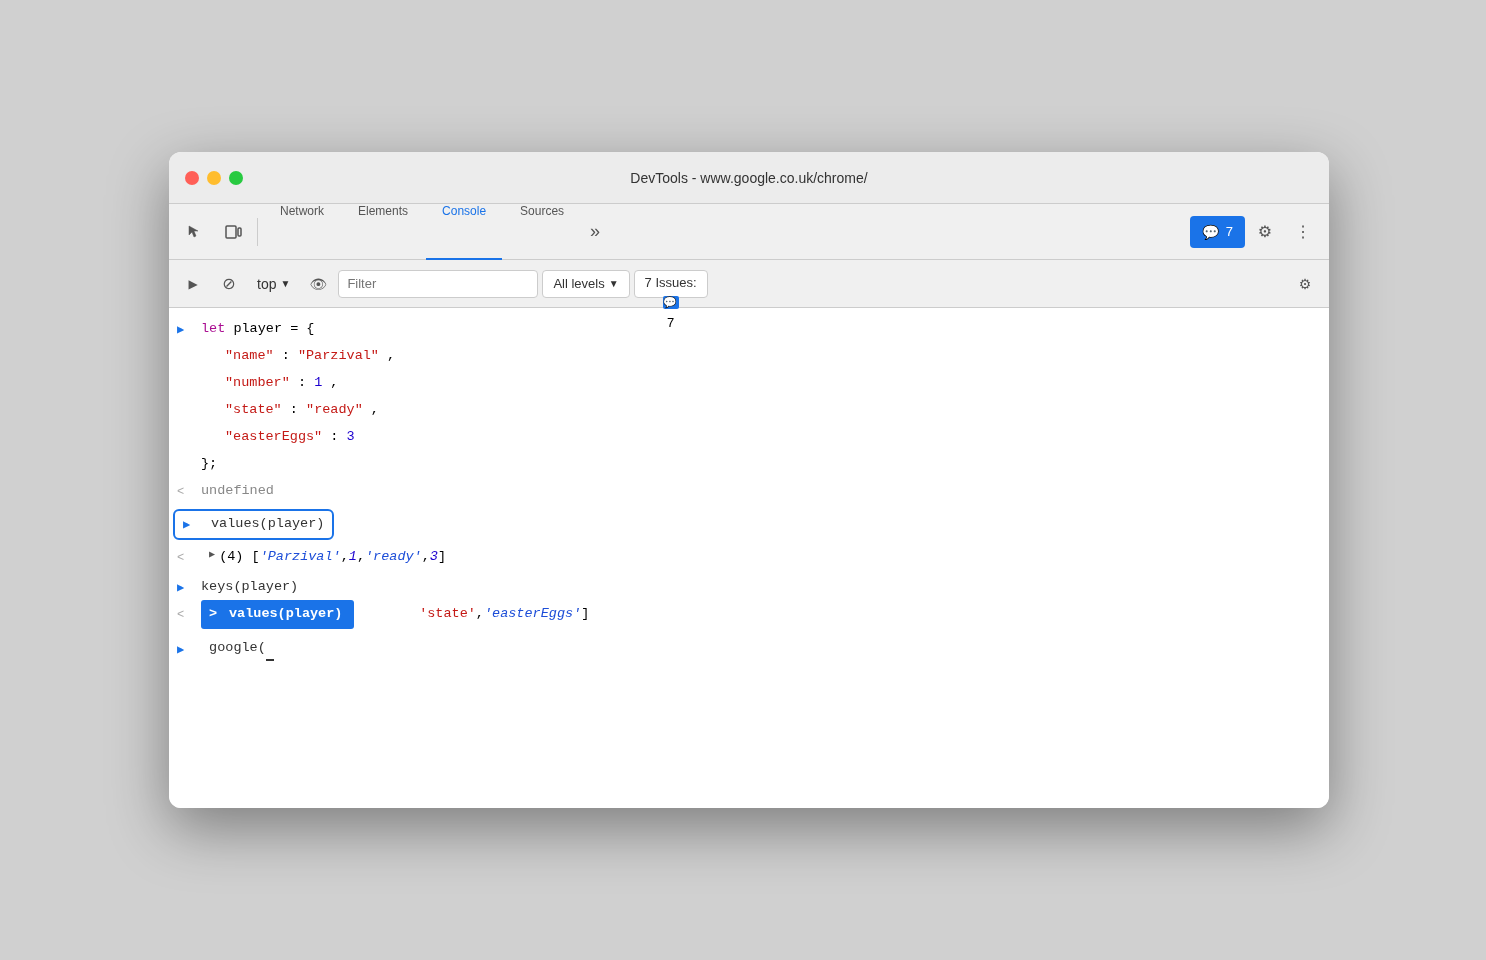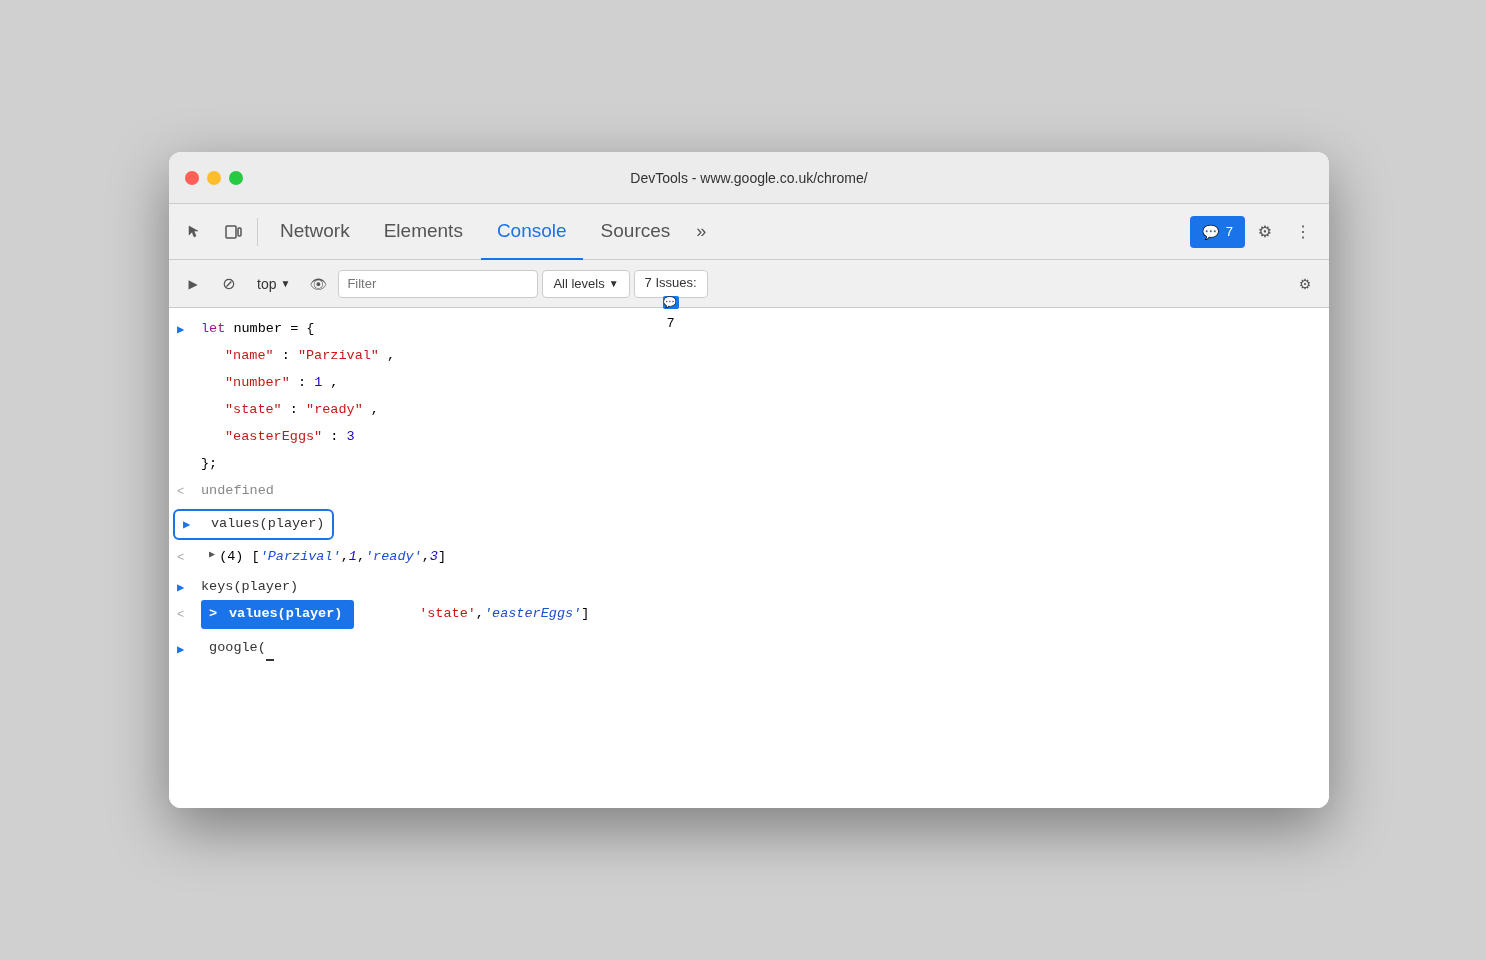--- a/index.html
+++ b/index.html
@@ -87,22 +87,22 @@
       width: 1px;
       height: 28px;
       background: #ccc;
       margin: 0 4px;
     }
 
     .tab {
       padding: 0 16px;
       height: 56px;
       display: flex;
-      align-items: center;
-      font-size: 19px;
+      align-items: flex-start;
+      font-size: 12px;
       color: #555;
       cursor: pointer;
       border-bottom: 2px solid transparent;
       white-space: nowrap;
     }
 
     .tab.active {
       color: #1a73e8;
       border-bottom: 2px solid #1a73e8;
       font-weight: 500;
@@ -402,21 +402,21 @@
       <span>⚙</span>
     </button>
   </div>
 
   <div class="console-content">
 
     <div class="console-line">
       <span class="line-arrow blue">▶</span>
       <span class="line-content">
         <span class="kw-let">let</span>
-        <span> number = {</span>
+        <span> player = {</span>
       </span>
     </div>
     <div class="console-line" style="padding-left: 56px;">
       <span class="line-content">
         <span class="str-val">"name"</span>
         <span>: </span>
         <span class="str-val">"Parzival"</span>
         <span>,</span>
       </span>
     </div>

